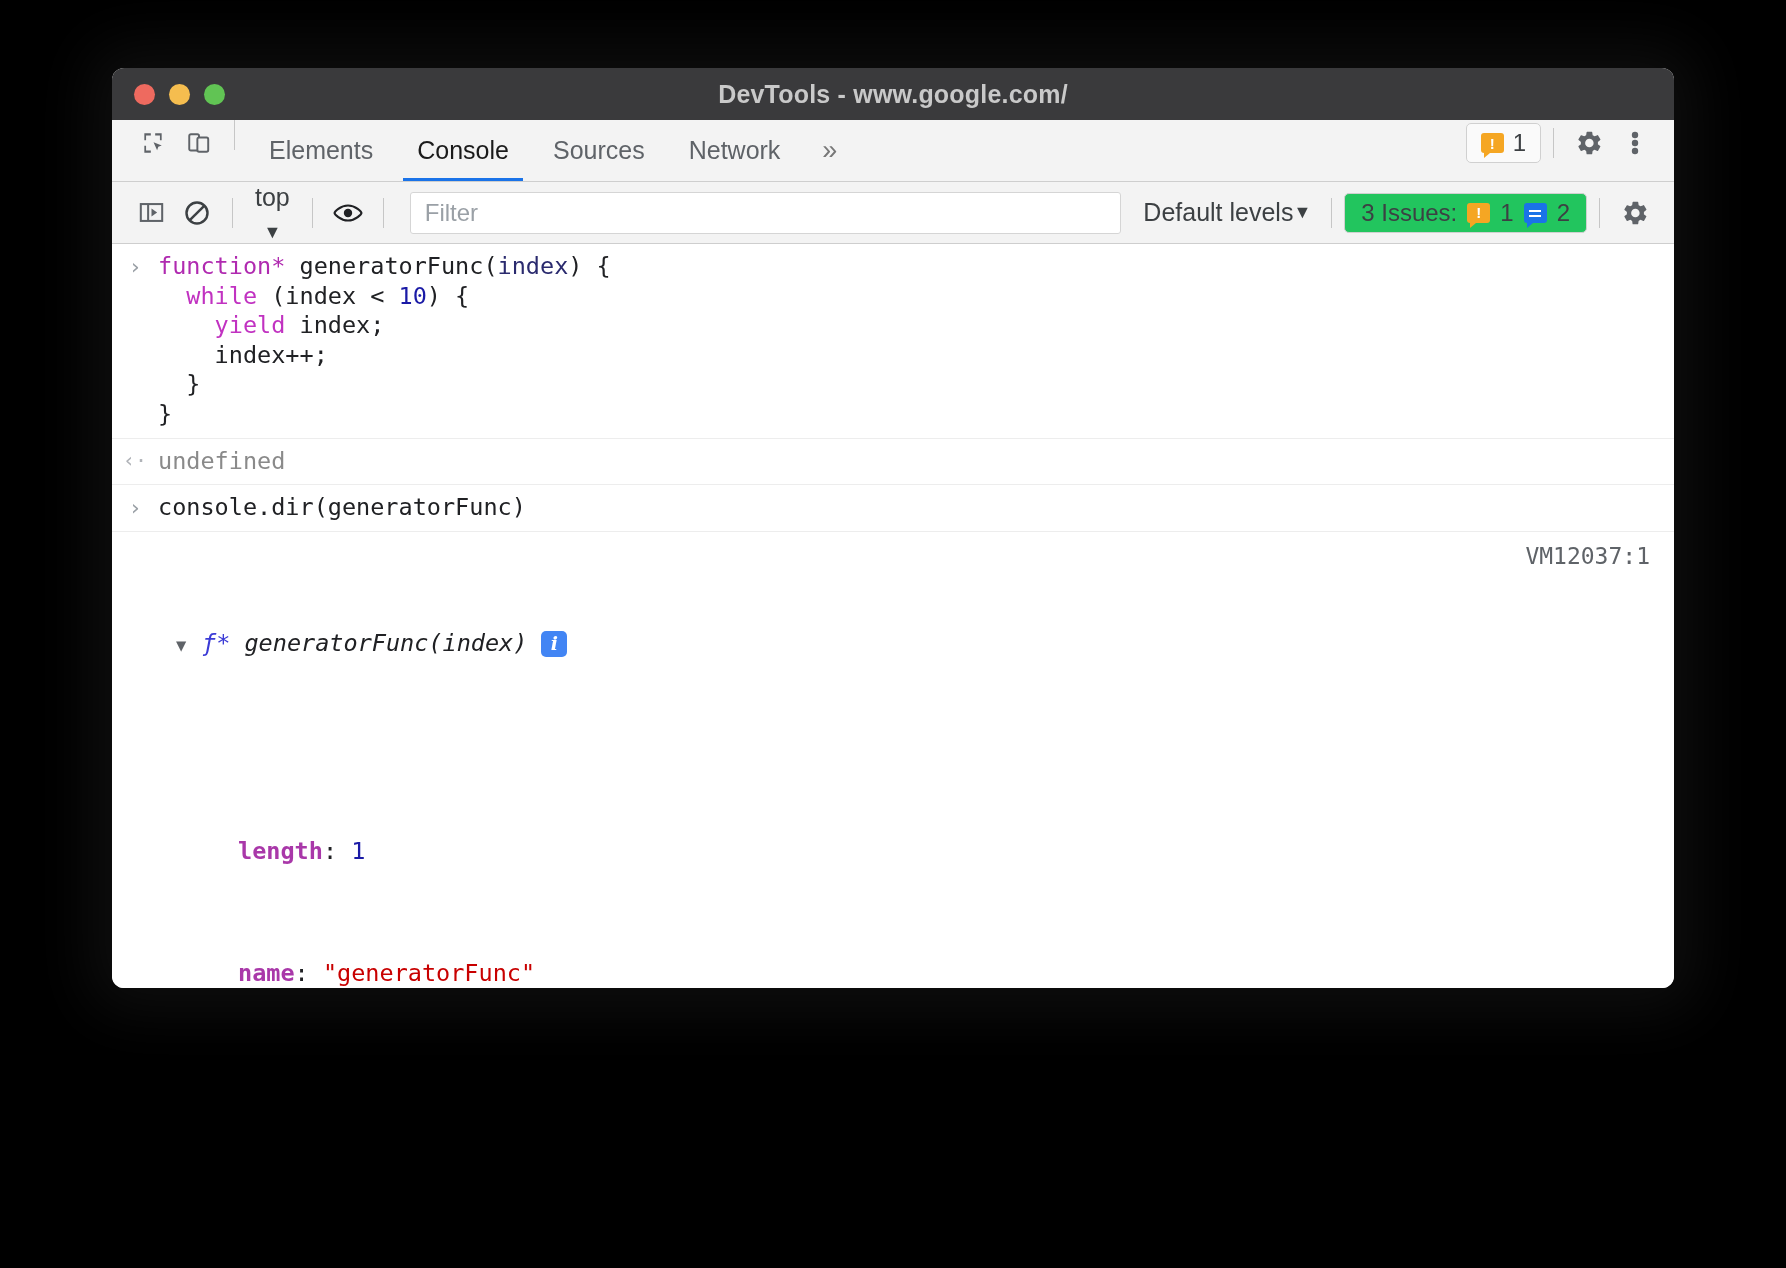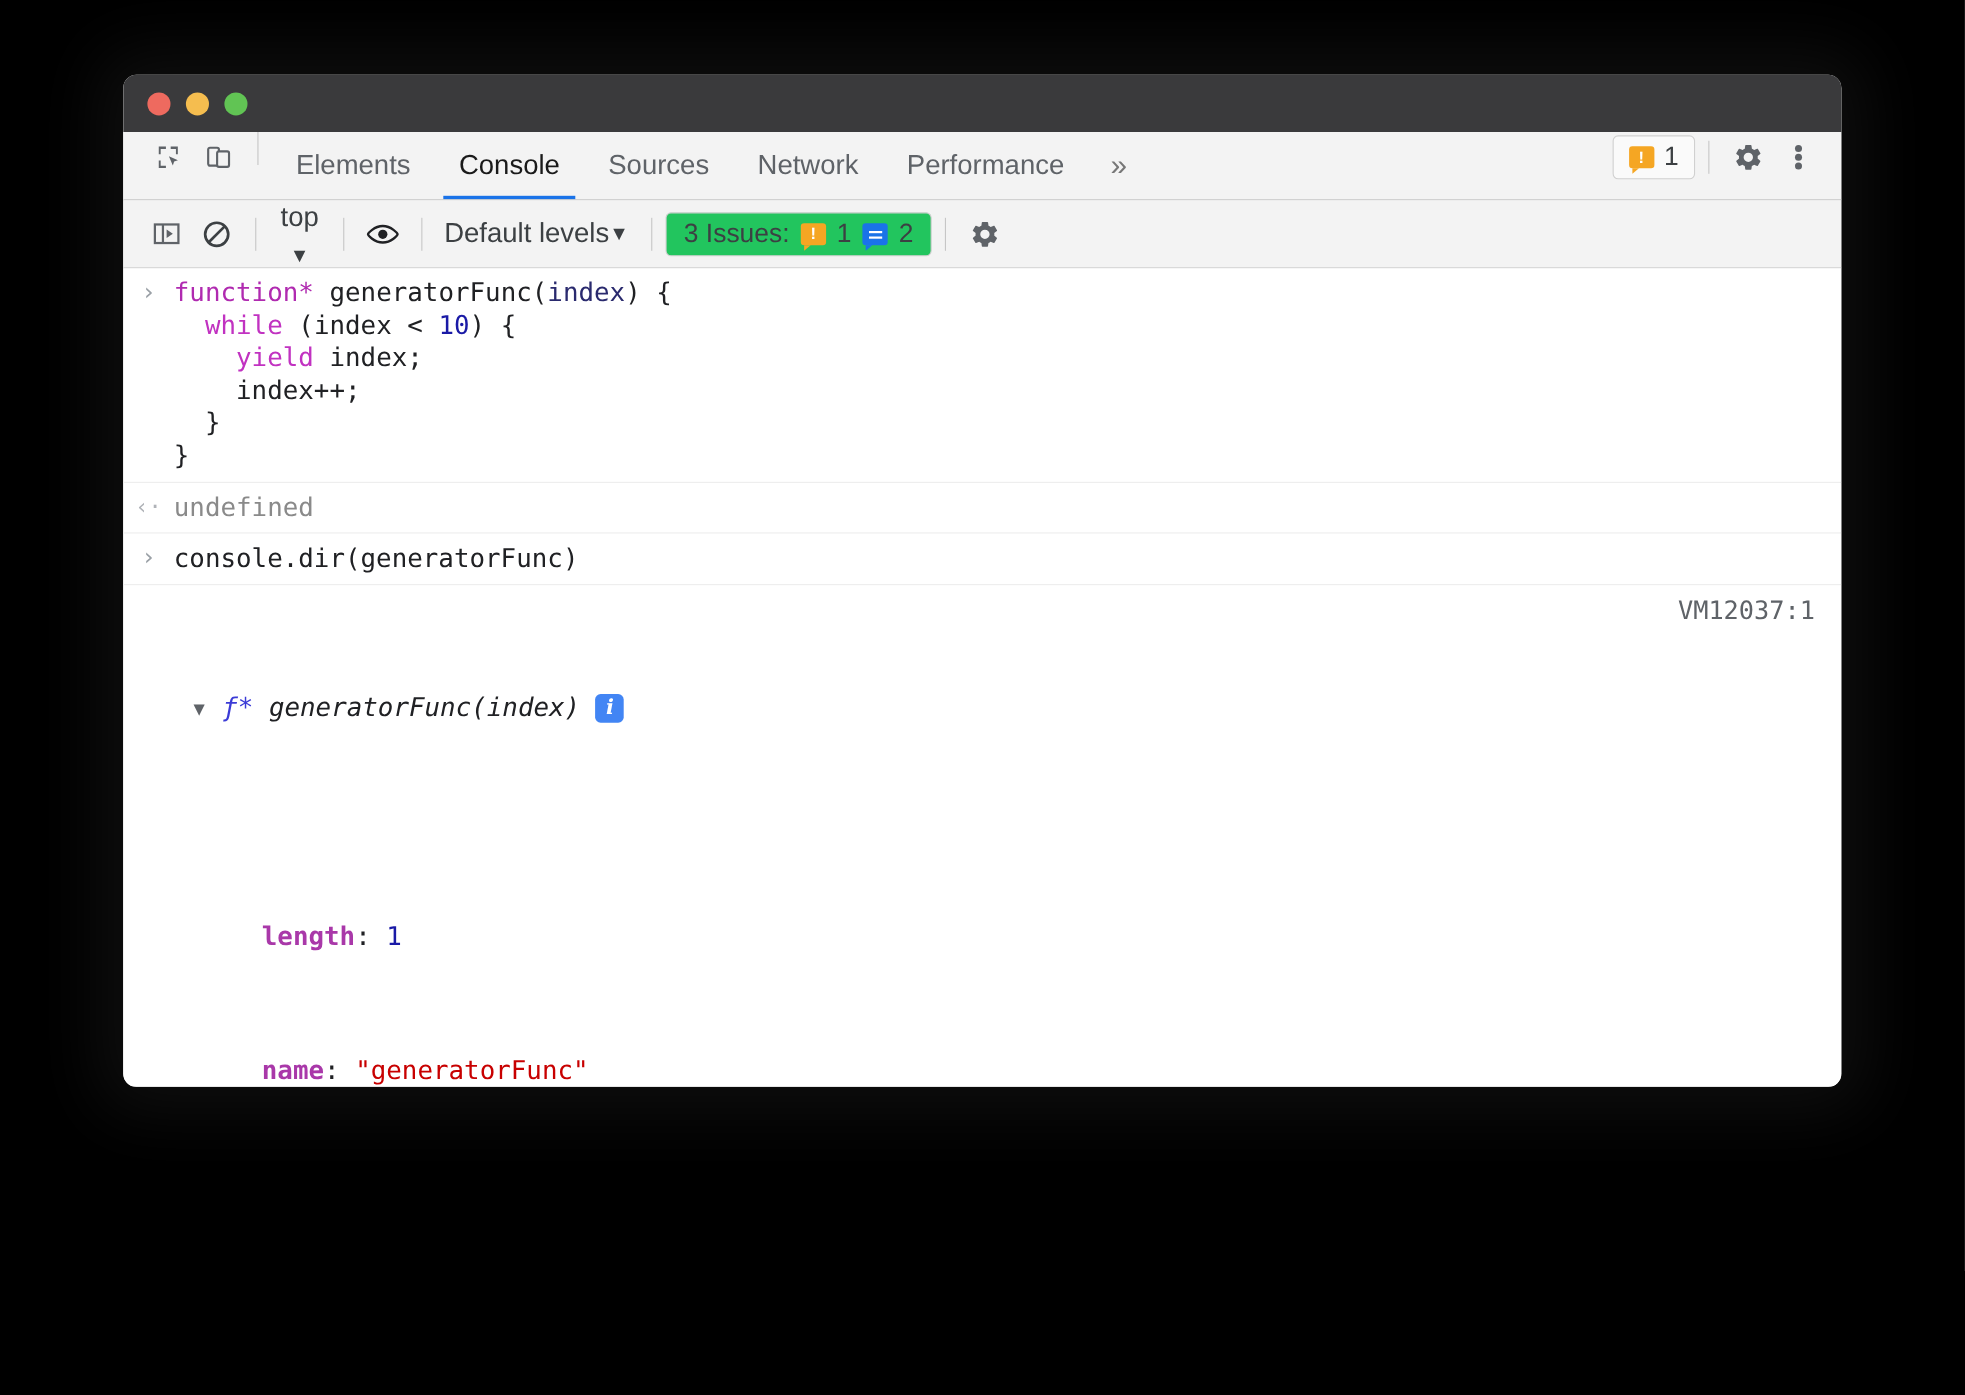--- a/index.html
+++ b/index.html
@@ -295,20 +295,21 @@
 
 <div id="root">
   <div class="window">
 
     <div class="titlebar">
       <div class="traffic">
         <div class="dot red"></div>
         <div class="dot yellow"></div>
         <div class="dot green"></div>
       </div>
+      <div class="title-text">DevTools - www.google.com/</div>
     </div>
 
     <div class="tabbar">
       <div class="icon-btn">
         <svg width="26" height="26" viewBox="0 0 24 24" aria-hidden="true">
           <path d="M4 3h6v2H5.6v4.4H4V3zm10 0h6v6.4h-1.6V5H14V3zM4 14.6h1.6V19H10v2H4v-6.4z" fill="#5f6368"></path>
           <path d="M12.5 11.2l7.6 3.2-3.2 1.1-1.1 3.3-3.3-7.6z" fill="#5f6368"></path>
         </svg>
       </div>
       <div class="icon-btn">
@@ -324,23 +325,20 @@
           <span>Elements</span>
         </div>
         <div class="tab active">
           <span>Console</span>
         </div>
         <div class="tab">
           <span>Sources</span>
         </div>
         <div class="tab">
           <span>Network</span>
-        </div>
-        <div class="tab">
-          <span>Performance</span>
         </div>
         <div class="chev-more">»</div>
       </div>
 
       <div class="tabbar-right">
         <div class="issue-pill">
           <span class="badge-warn">!</span>
           <span class="badge-count">1</span>
         </div>
         <div class="vsep"></div>
@@ -379,20 +377,23 @@
         <span class="caret">▼</span>
       </div>
       <div class="vsep"></div>
       <div class="icon-btn">
         <svg width="34" height="26" viewBox="0 0 34 24" aria-hidden="true">
           <path d="M17 4.5C9 4.5 3.6 11.2 3.6 12S9 19.5 17 19.5 30.4 12.8 30.4 12 25 4.5 17 4.5z" fill="none" stroke="#202124" stroke-width="2.2"></path>
           <circle cx="17" cy="12" r="4.2" fill="#202124"></circle>
         </svg>
       </div>
       <div class="vsep"></div>
+      <div class="filter-input">
+        <span>Filter</span>
+      </div>
       <div class="levels-select">
         <span>Default levels</span>
         <span class="caret">▼</span>
       </div>
       <div class="vsep"></div>
       <div class="issues-pill">
         <span class="issues-label">3 Issues:</span>
         <span class="badge-warn">!</span>
         <span class="badge-count">1</span>
         <span class="badge-info">

